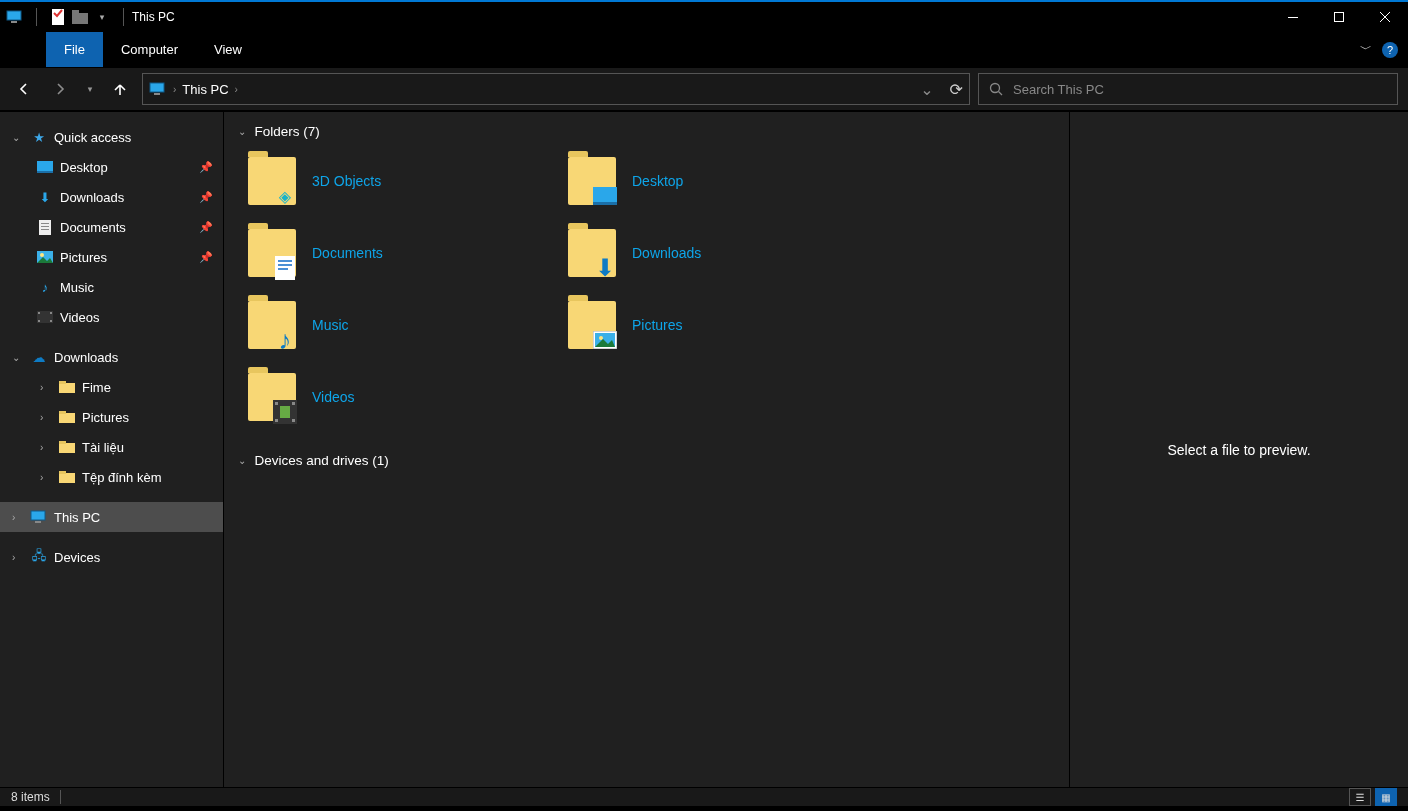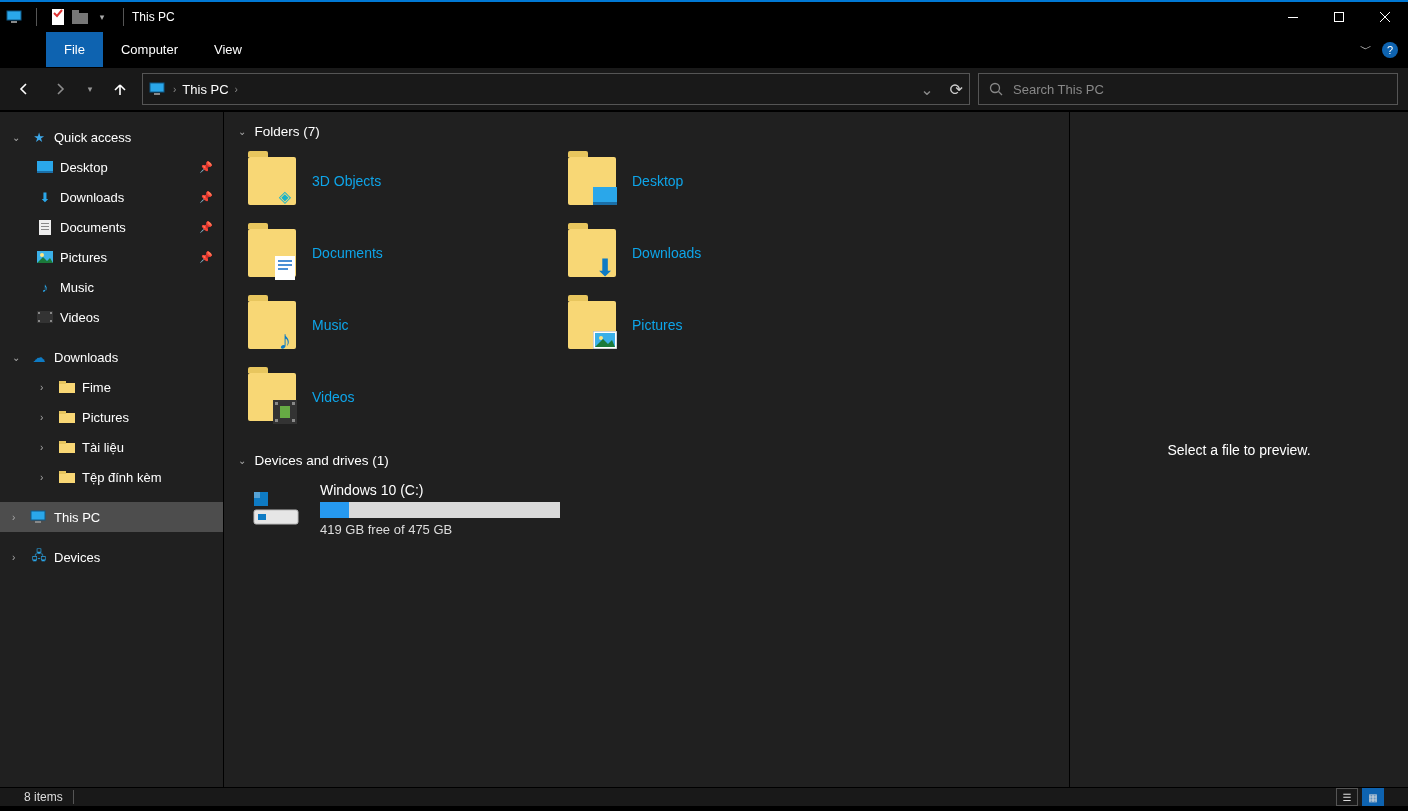--- a/index.html
+++ b/index.html
@@ -55,21 +55,21 @@
   .drive .drive-ic { width:56px; height:40px; display:flex; align-items:flex-end; justify-content:center; font-size:36px; color:#ccc; margin-top:6px;}
   .drive-info { display:flex; flex-direction:column; gap:4px; }
   .drive-name { font-size: 14px; }
   .drive-bar { width: 240px; height: 16px; background: #d9d9d9; position: relative; }
   .drive-bar .fill { position:absolute; left:0; top:0; bottom:0; width:12%; background:#2699f0; }
   .drive-free { font-size: 13px; color:#ddd; }
 
   .preview { width: 338px; display:flex; align-items:center; justify-content:center; color:#fff; font-size:14px; background:#202020; }
 
   
-  .status { height: 19px; background: #191919; display: flex; align-items: center; padding: 0 24px; font-size: 12px; color:#ddd; border-top:1px solid #000;}
+  .status { height: 19px; background: #191919; display: flex; align-items: center; padding: 0 11px; font-size: 12px; color:#ddd; border-top:1px solid #000;}
   .status .sep { width:1px; height:14px; background:#555; margin: 0 10px; }
   .status .right { margin-left:auto; display:flex; gap:4px; }
   .status .view-btn { width:22px; height:18px; border:1px solid #555; display:flex; align-items:center; justify-content:center; font-size:10px; }
   .status .view-btn.active { background:#0e63b0; border-color:#0e63b0;}
 
   svg { display:block; }
 </style>
 </head>
 <body>
 
@@ -375,37 +375,20 @@
           </div>
           <span class="label">Videos</span>
         </div>
     </div>
 
     <div class="group-header">
       <span class="chev">⌄</span>
       <span>Devices and drives (1)</span>
       <span class="line"></span>
     </div>
-    <div class="drive">
-      <span class="drive-ic">
-        <svg width="52" height="40" viewBox="0 0 52 40">
-            <rect x="4" y="22" width="44" height="14" rx="2" fill="#e6e6e6" stroke="#bbb"></rect>
-            <rect x="8" y="26" width="8" height="6" fill="#0e7bc4"></rect>
-            <rect x="4" y="4" width="14" height="14" fill="#0e7bc4"></rect>
-            <rect x="4" y="4" width="6" height="6" fill="#fff" opacity=".3"></rect>
-          </svg>
-      </span>
-      <div class="drive-info">
-        <span class="drive-name">Windows 10 (C:)</span>
-        <div class="drive-bar">
-            <div class="fill" style="width: 12%;"></div>
-          </div>
-        <span class="drive-free">419 GB free of 475 GB</span>
-      </div>
-    </div>
   </div>
 
   <div class="preview">
     <span>Select a file to preview.</span>
   </div>
 </div>
 
 <div class="status">
   <span>8 items</span>
   <span class="sep"></span>

